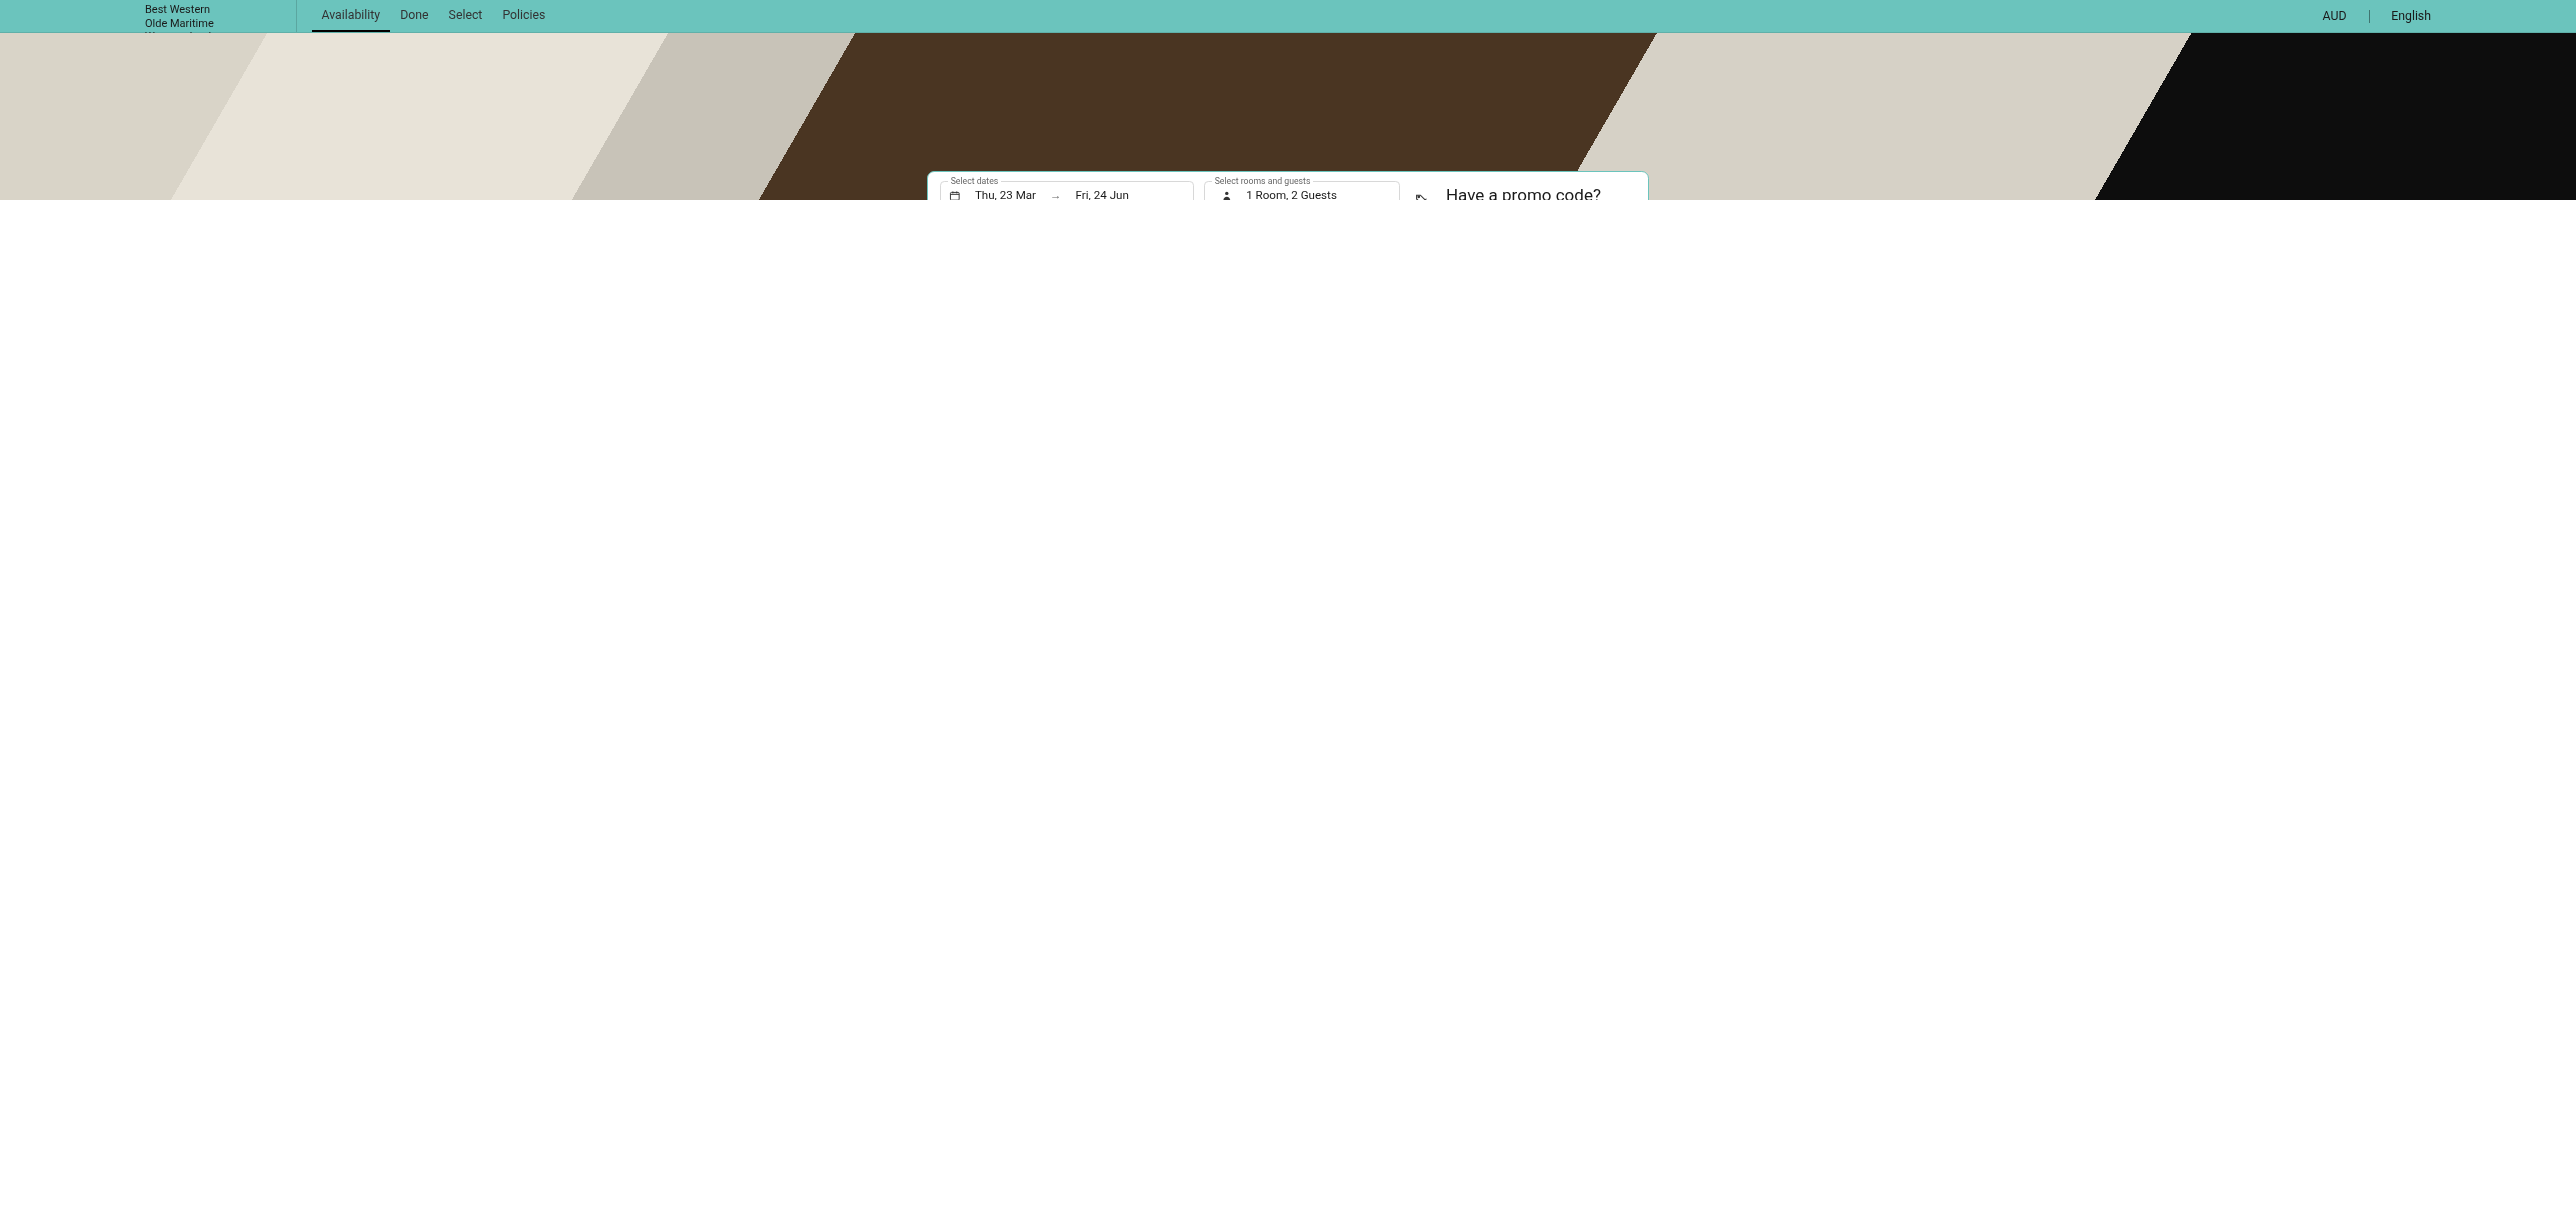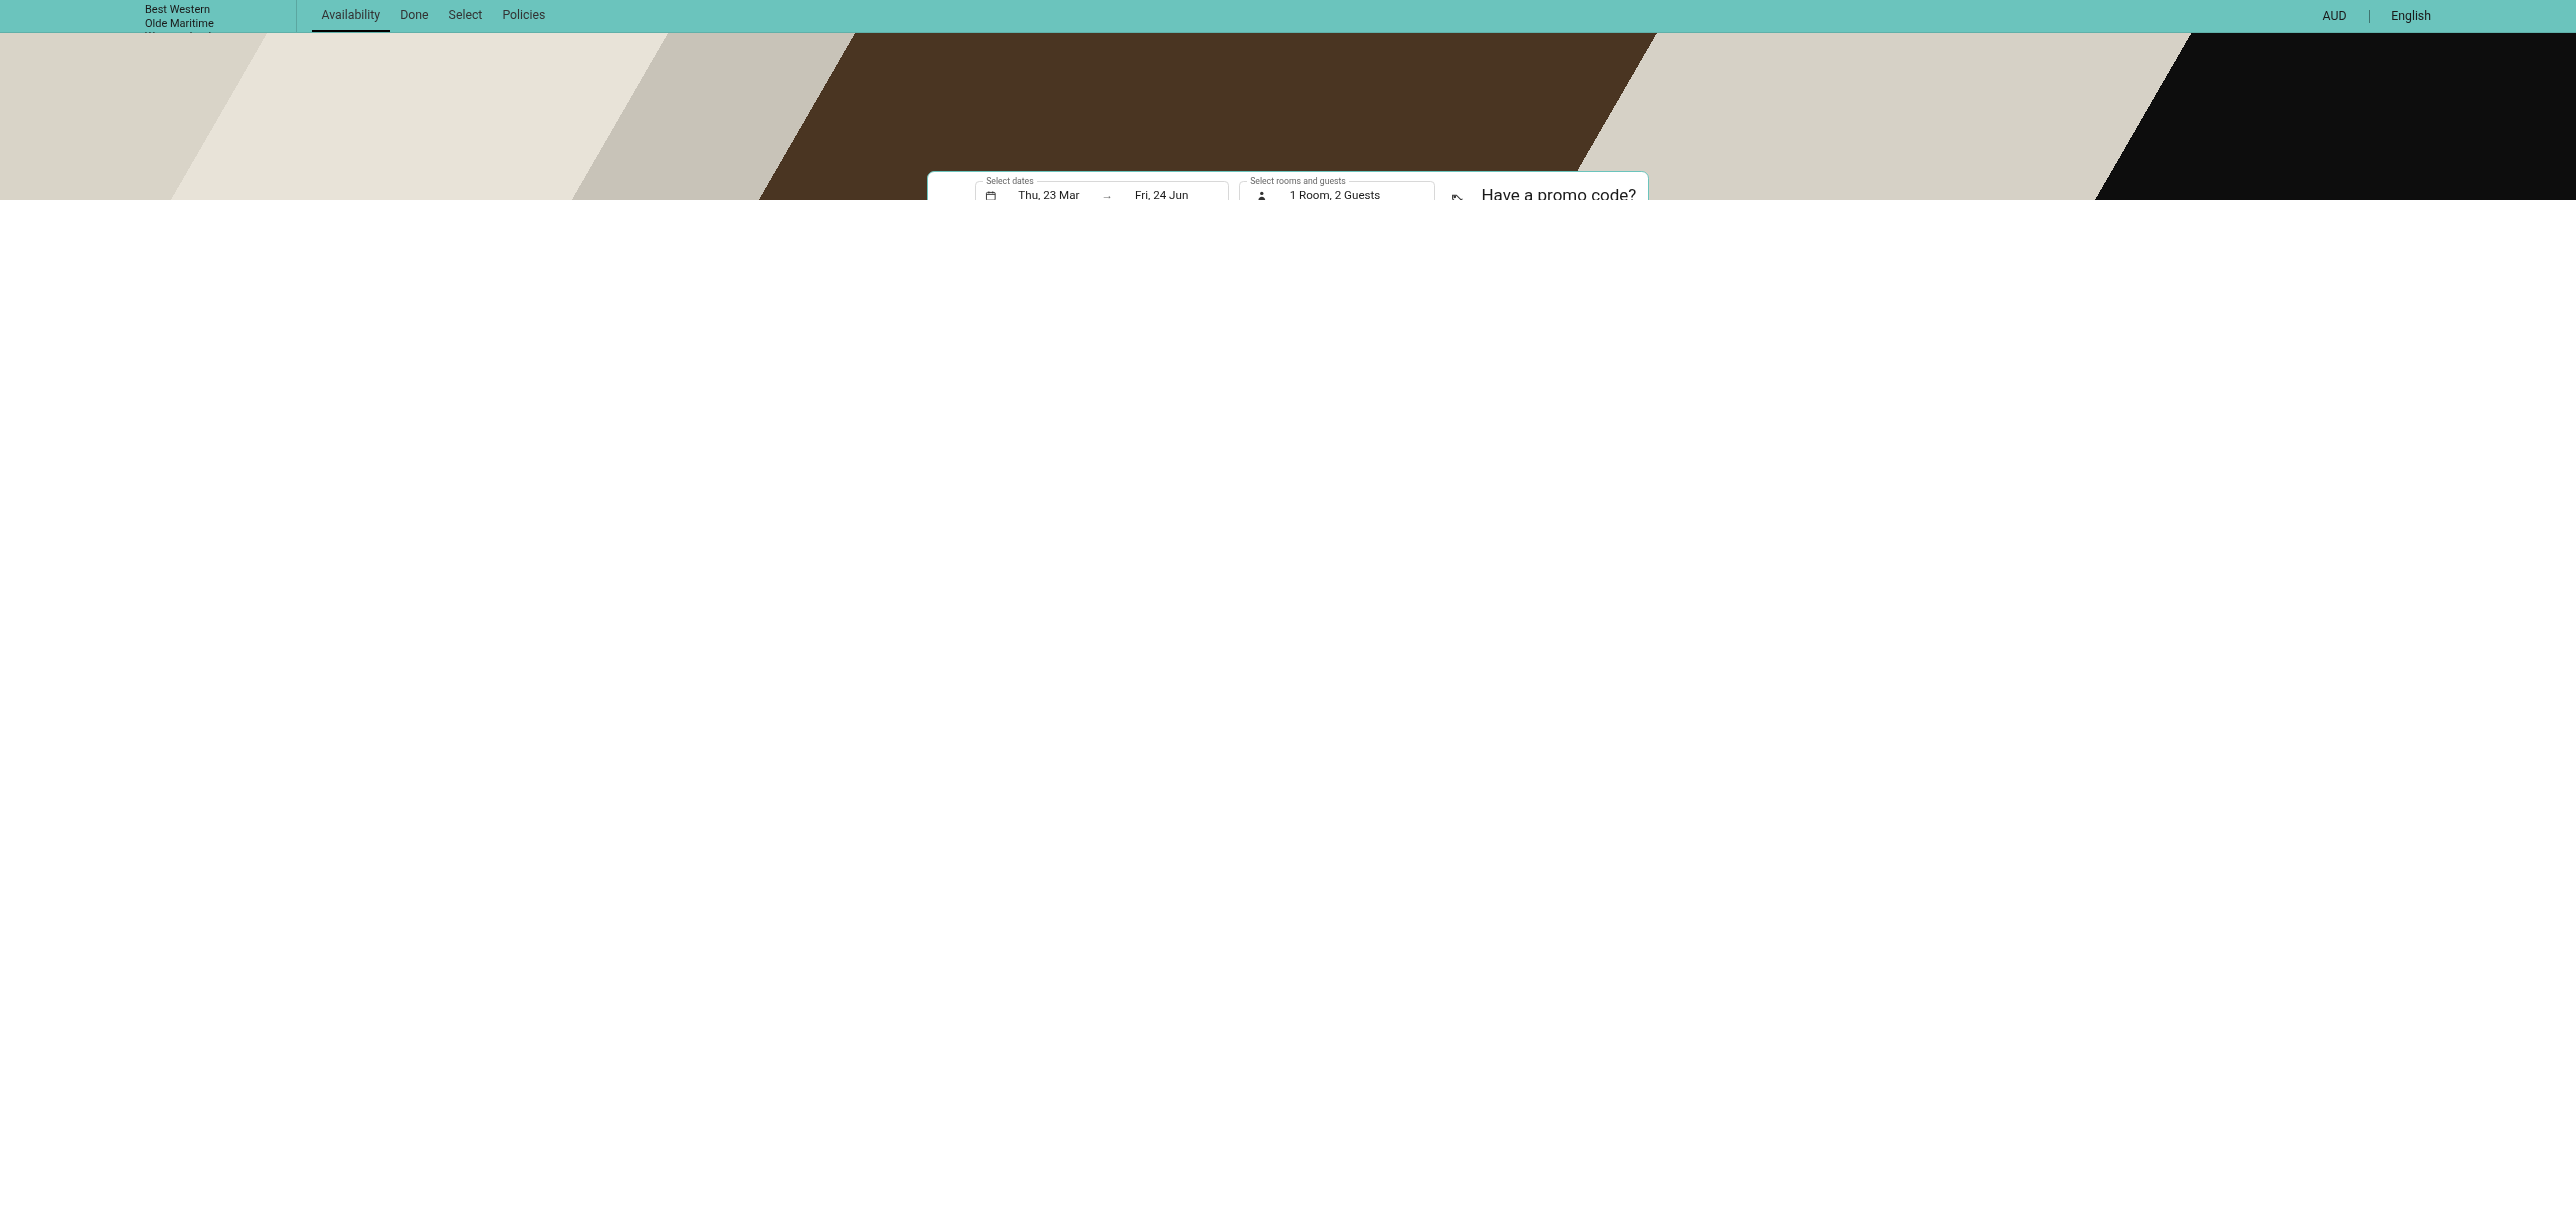--- a/index.html
+++ b/index.html
@@ -61,29 +61,28 @@
     position: absolute;
     top: -29px;
     left: 0; right: 0;
     background: #fff;
     border: 1.1px solid var(--teal);
     border-radius: 7.2px;
     display: flex;
     align-items: center;
     padding: 8.7px 11.6px;
     gap: 10px;
-    justify-content: flex-end;
   }
   .field {
     border: 0.7px solid var(--border);
     border-radius: 4.3px;
     padding: 4.3px 8.7px;
     position: relative;
   }
-  .field .content { display: flex; align-items: center; gap: 22px; height: 19px; font-size: 11.6px; }
+  .field .content { display: flex; align-items: center; gap: 14px; height: 19px; font-size: 11.6px; }
   .field.dates { width: 254px; }
   .field.rooms { width: 196px; padding-left: 16px; }
   .promo { display: flex; align-items: center; gap: 19px; font-size: 17px; margin-left: 5.8px; }
 
   .arrow-between { color: #666; display:inline-block; }
 
   
   .pointer {
     position:absolute;
     top:42px; left:123px;

